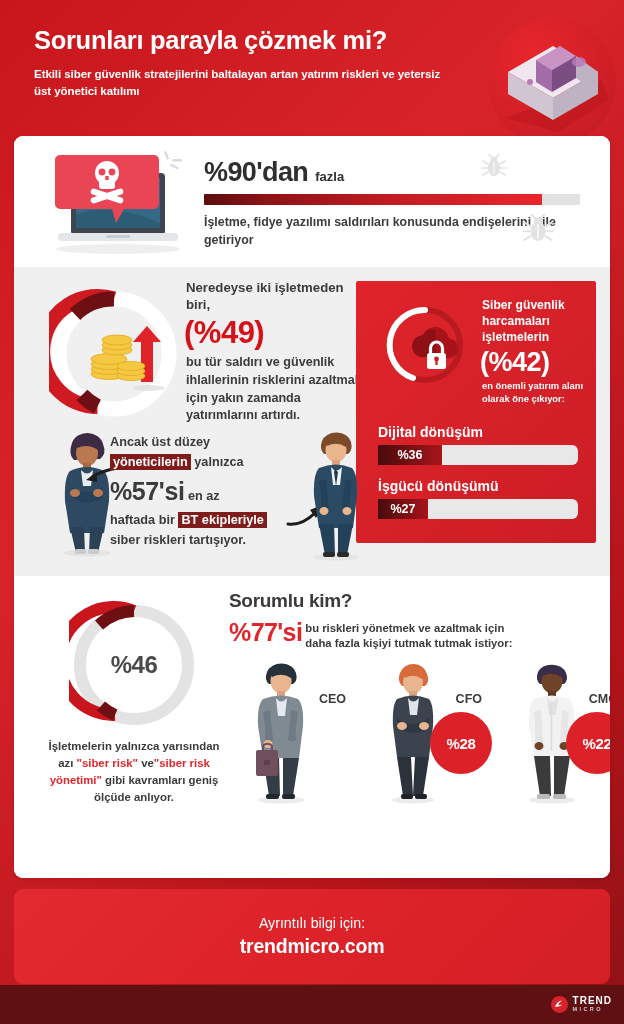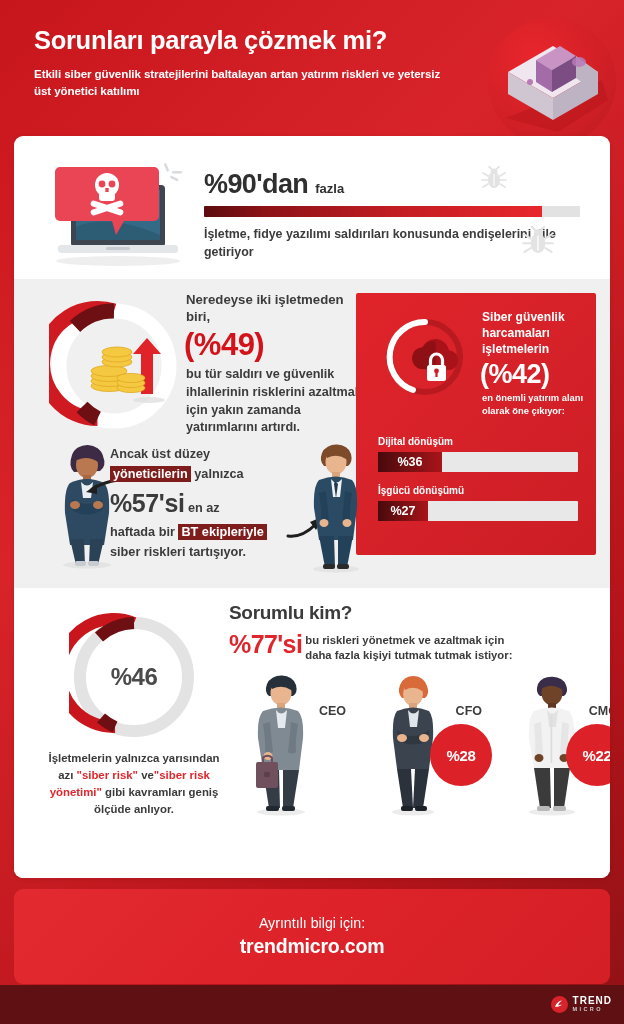--- a/index.html
+++ b/index.html
@@ -34,21 +34,21 @@
 
   
   .card {
     position: absolute; left: 14px; top: 136px;
     width: 596px; height: 742px;
     background: #ffffff; border-radius: 9px; overflow: hidden;
     box-shadow: 0 1px 4px rgba(0,0,0,0.12);
   }
 
   
-  .panel1 { position: relative; height: 131px; background: #ffffff; margin-top: 12px; }
+  .panel1 { position: relative; height: 131px; background: #ffffff; }
   .laptop-icon { position: absolute; left: 32px; top: 9px; }
   .p1-right { position: absolute; left: 190px; top: 21px; right: 16px; }
   .p1-head { display: flex; align-items: baseline; }
   .p1-big { font-size: 27px; font-weight: bold; color: #2f2f2f; letter-spacing: -0.6px; }
   .p1-small { font-size: 13px; font-weight: bold; color: #2f2f2f; margin-left: 7px; }
   .bar-track {
     margin-top: 6px; height: 11px; width: 376px;
     background: #e2e2e2; border-radius: 1px; overflow: hidden;
   }
   .bar-fill {
@@ -74,22 +74,22 @@
     background: linear-gradient(135deg, #e02329 0%, #d8222a 40%, #cc1d24 100%);
     border-radius: 2px;
   }
   .rb-donut { position: absolute; left: 27px; top: 18px; }
   .rb-cloud { position: absolute; left: 49px; top: 42px; }
   .rb-head { position: absolute; left: 126px; top: 16px; width: 104px; }
   .rb-h1 { font-size: 12.1px; font-weight: bold; color: #fff; line-height: 1.34; }
   .rb-h2 { font-size: 27px; font-weight: bold; color: #fff; line-height: 1.05; margin: 2px 0 3px -2px; letter-spacing: -0.5px; }
   .rb-h3 { font-size: 9.4px; font-weight: bold; color: #fff; line-height: 1.4; }
   .rb-metrics { position: absolute; left: 22px; top: 143px; right: 18px; }
-  .rb-label { font-size: 10px; font-weight: bold; color: #ffffff; margin-bottom: 5px; }
-  .rb-bar { height: 20px; background: #e8e8e8; border-radius: 1px; display: flex; align-items: center; margin-bottom: 13px; }
+  .rb-label { font-size: 14px; font-weight: bold; color: #ffffff; margin-bottom: 5px; }
+  .rb-bar { height: 20px; background: #e8e8e8; border-radius: 6px; display: flex; align-items: center; margin-bottom: 13px; }
   .rb-bar-fill {
     height: 100%; display: flex; align-items: center; justify-content: center;
     background: linear-gradient(90deg, #470a0c 0%, #7d1014 55%, #a81419 100%);
     color: #fff; font-size: 12.6px; font-weight: bold;
   }
   .w36 { width: 32%; }
   .w27 { width: 25%; }
 
   .p2-people-text { position: absolute; left: 96px; top: 166px; width: 190px; }
   .ppl-l { font-size: 12.7px; font-weight: bold; color: #3b3b3b; line-height: 1.55; }

